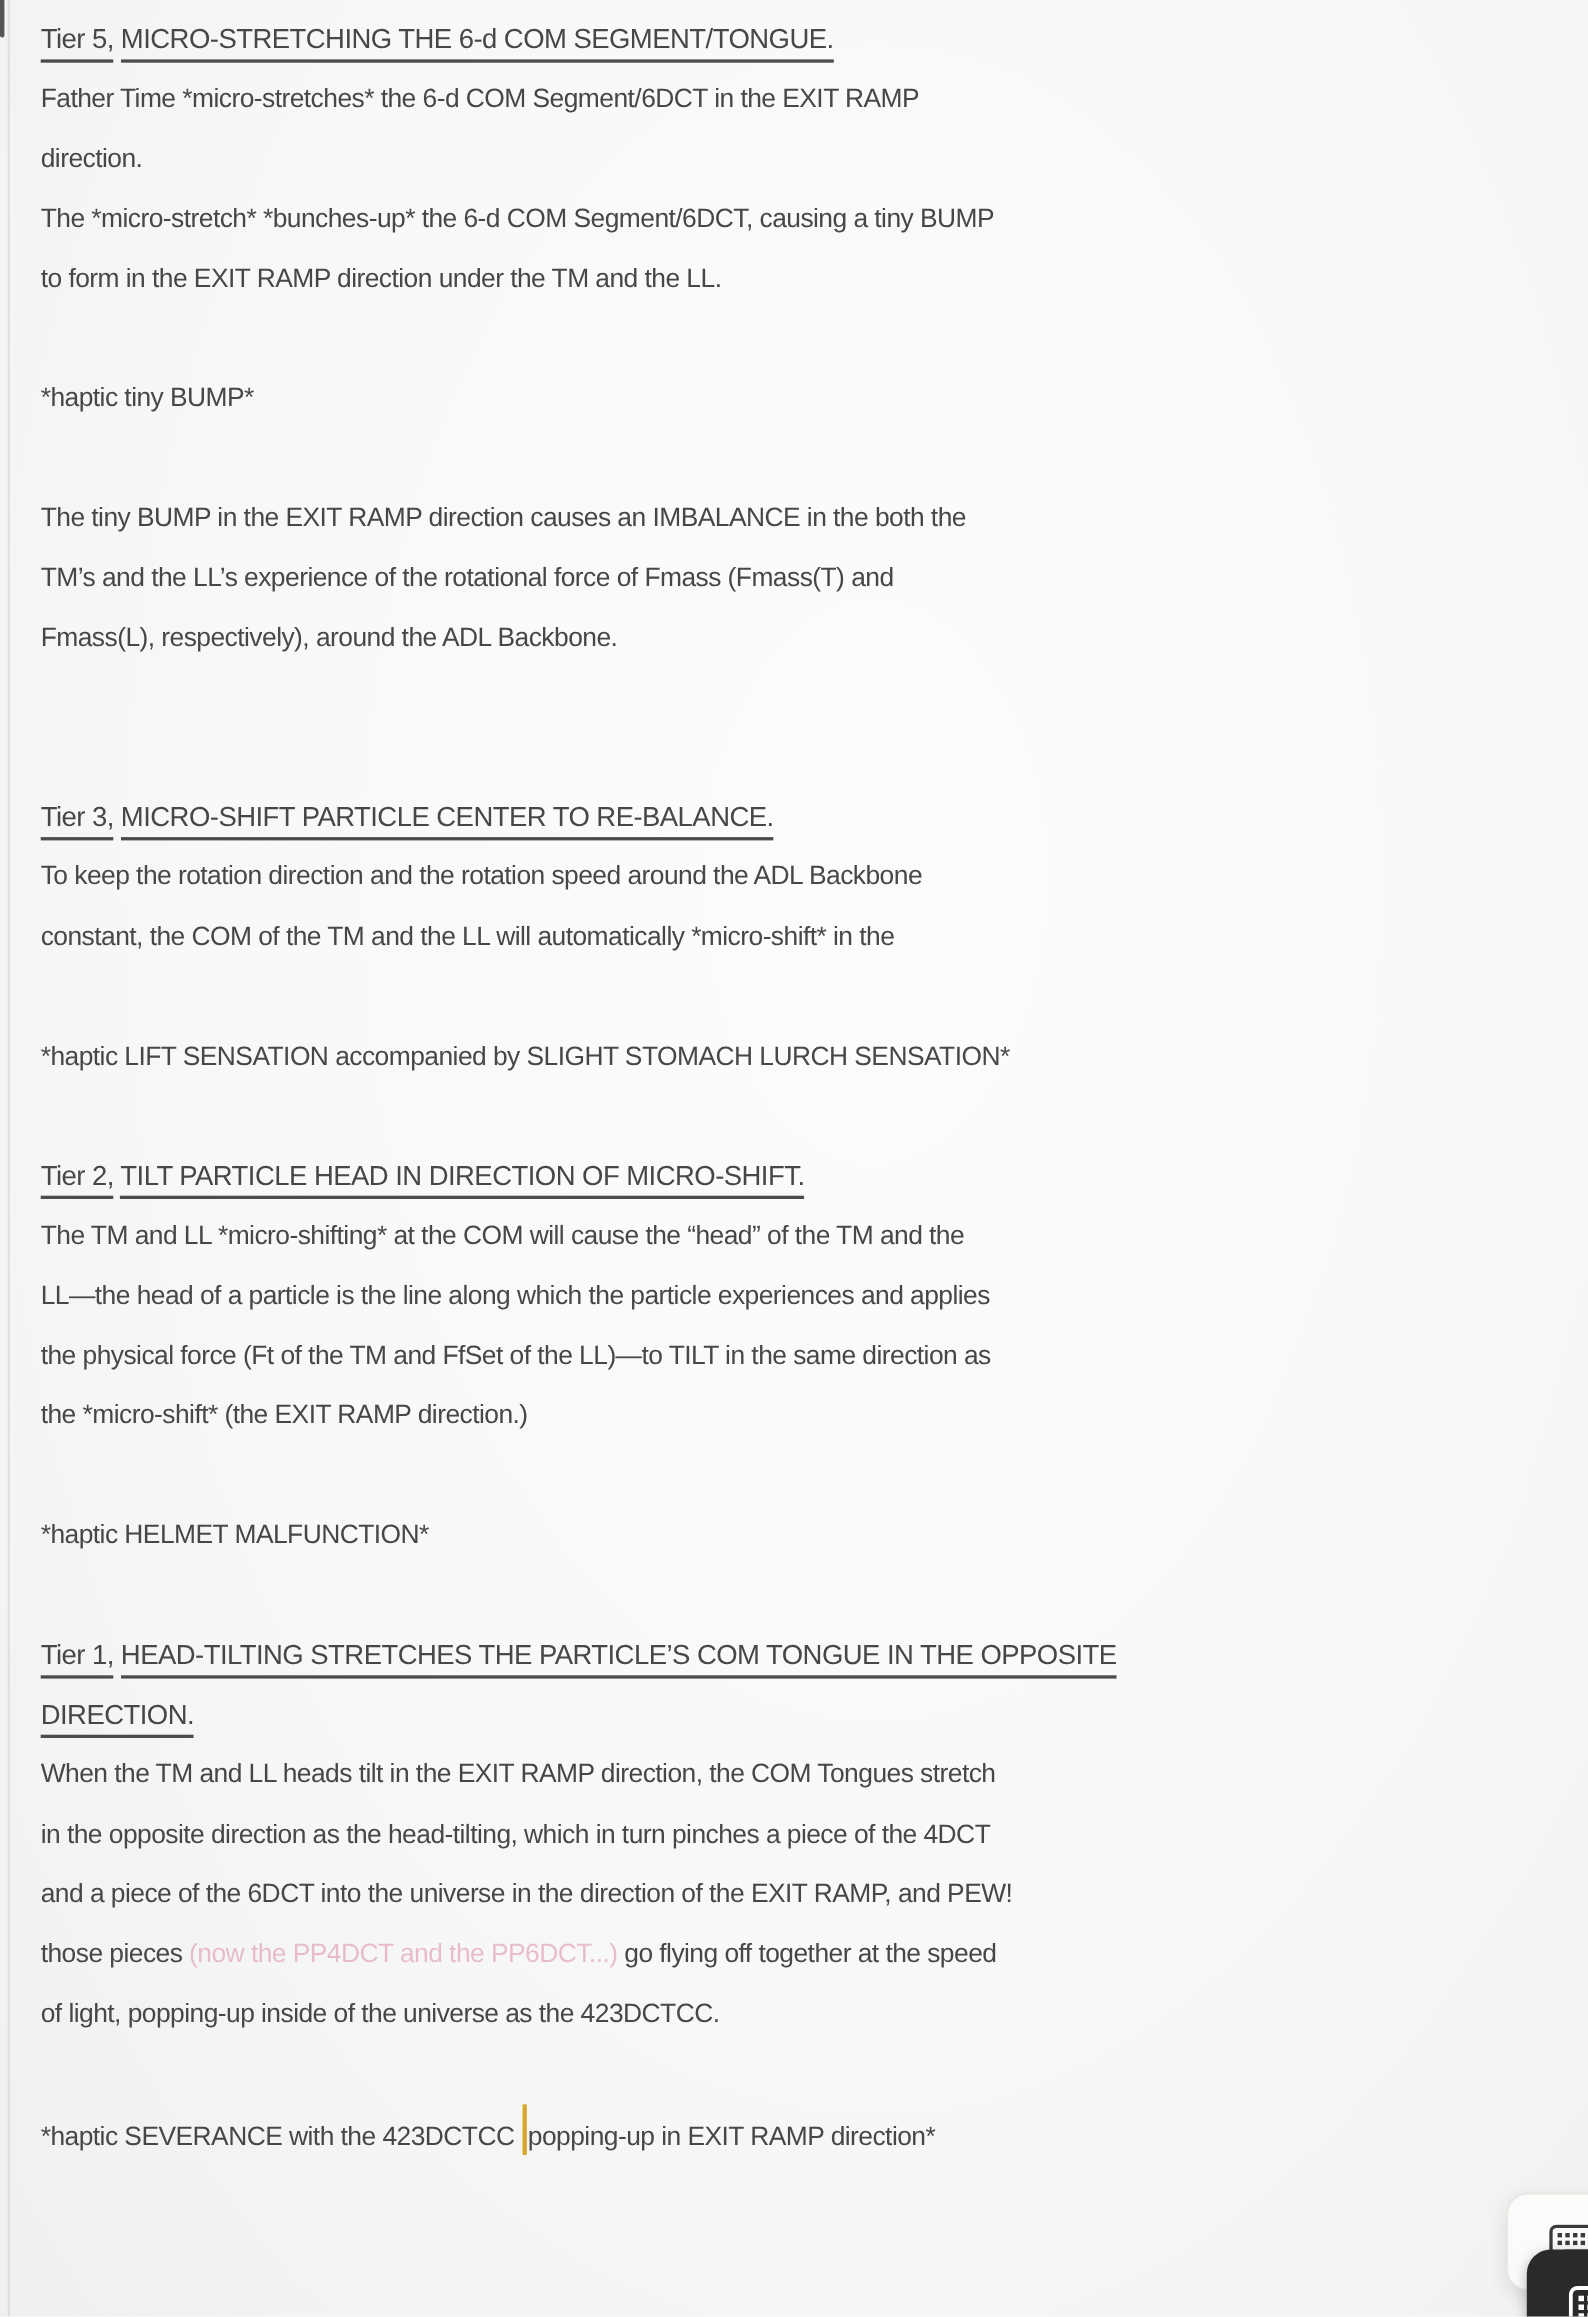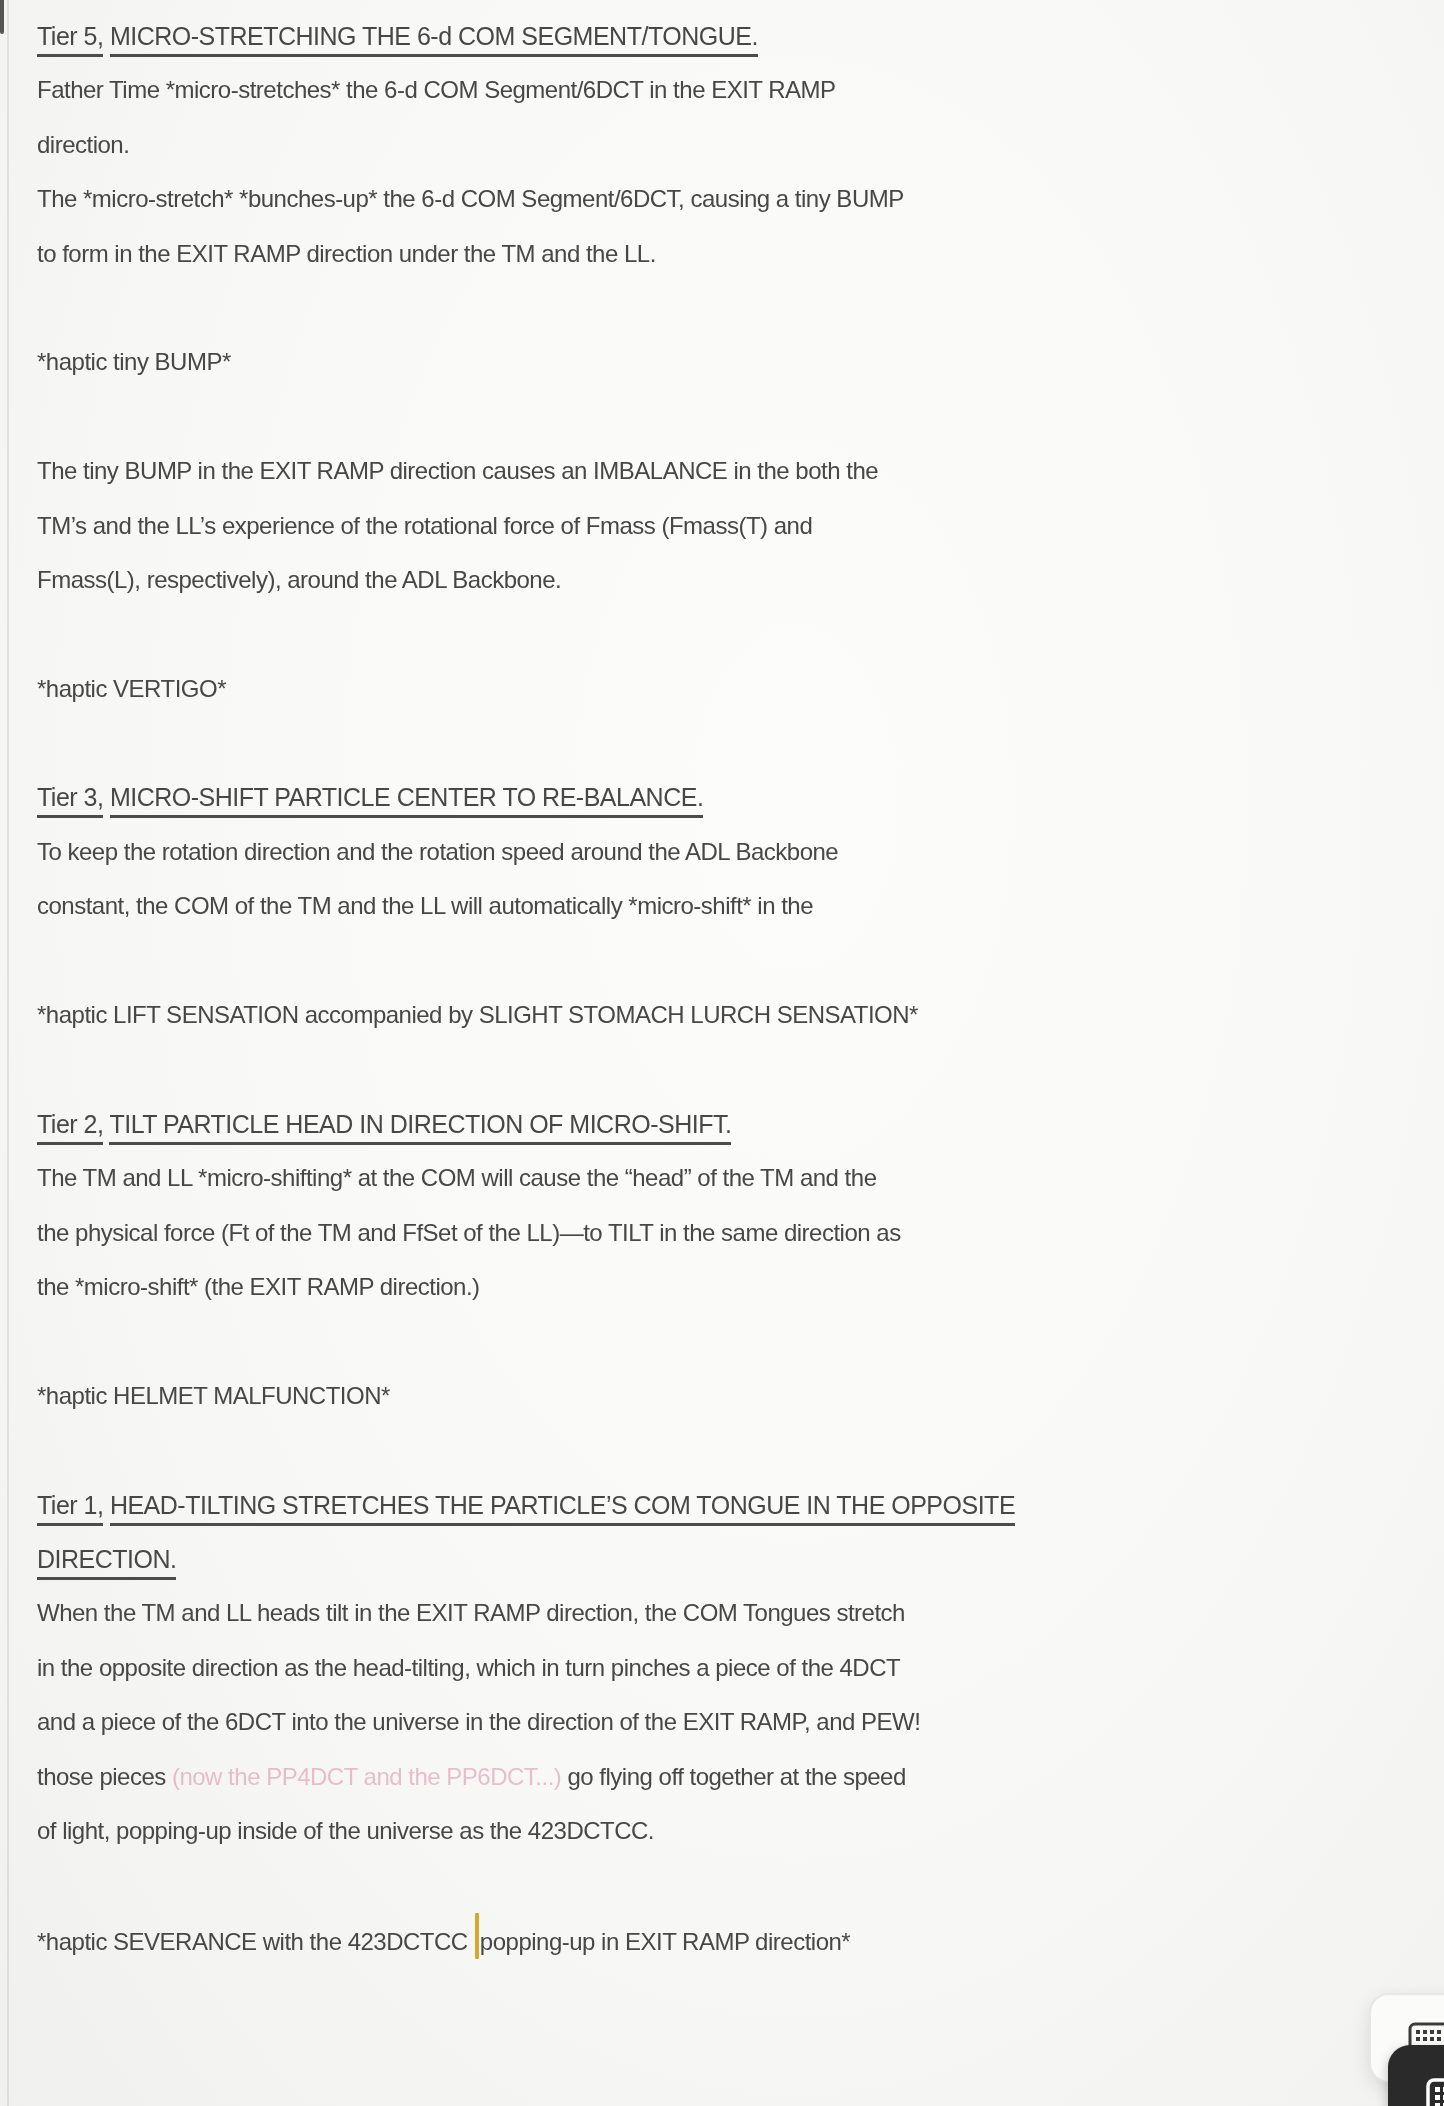--- a/index.html
+++ b/index.html
@@ -41,30 +41,30 @@
     <div class="line body"><span class="seg-plain">direction.</span></div>
     <div class="line body"><span class="seg-plain">The *micro-stretch* *bunches-up* the 6-d COM Segment/6DCT, causing a tiny BUMP</span></div>
     <div class="line body"><span class="seg-plain">to form in the EXIT RAMP direction under the TM and the LL.</span></div>
     <div class="line blank"></div>
     <div class="line body"><span class="seg-plain">*haptic tiny BUMP*</span></div>
     <div class="line blank"></div>
     <div class="line body"><span class="seg-plain">The tiny BUMP in the EXIT RAMP direction causes an IMBALANCE in the both the</span></div>
     <div class="line body"><span class="seg-plain">TM’s and the LL’s experience of the rotational force of Fmass (Fmass(T) and</span></div>
     <div class="line body"><span class="seg-plain">Fmass(L), respectively), around the ADL Backbone.</span></div>
     <div class="line blank"></div>
-    <div class="line body"><span class="seg-plain">*haptic VERTIGO*</span></div>
     <div class="line blank"></div>
     <div class="line heading"><span class="seg-underline">Tier 3,</span><span class="seg-plain"> </span><span class="seg-underline">MICRO-SHIFT PARTICLE CENTER TO RE-BALANCE.</span></div>
     <div class="line body"><span class="seg-plain">To keep the rotation direction and the rotation speed around the ADL Backbone</span></div>
     <div class="line body"><span class="seg-plain">constant, the COM of the TM and the LL will automatically *micro-shift* in the</span></div>
     <div class="line blank"></div>
     <div class="line body"><span class="seg-plain">*haptic LIFT SENSATION accompanied by SLIGHT STOMACH LURCH SENSATION*</span></div>
     <div class="line blank"></div>
     <div class="line heading"><span class="seg-underline">Tier 2,</span><span class="seg-plain"> </span><span class="seg-underline">TILT PARTICLE HEAD IN DIRECTION OF MICRO-SHIFT.</span></div>
     <div class="line body"><span class="seg-plain">The TM and LL *micro-shifting* at the COM will cause the “head” of the TM and the</span></div>
+    <div class="line body"><span class="seg-plain">LL—the head of a particle is the line along which the particle experiences and applies</span></div>
     <div class="line body"><span class="seg-plain">the physical force (Ft of the TM and FfSet of the LL)—to TILT in the same direction as</span></div>
     <div class="line body"><span class="seg-plain">the *micro-shift* (the EXIT RAMP direction.)</span></div>
     <div class="line blank"></div>
     <div class="line body"><span class="seg-plain">*haptic HELMET MALFUNCTION*</span></div>
     <div class="line blank"></div>
     <div class="line heading"><span class="seg-underline">Tier 1,</span><span class="seg-plain"> </span><span class="seg-underline">HEAD-TILTING STRETCHES THE PARTICLE’S COM TONGUE IN THE OPPOSITE</span></div>
     <div class="line heading"><span class="seg-underline">DIRECTION.</span></div>
     <div class="line body"><span class="seg-plain">When the TM and LL heads tilt in the EXIT RAMP direction, the COM Tongues stretch</span></div>
     <div class="line body"><span class="seg-plain">in the opposite direction as the head-tilting, which in turn pinches a piece of the 4DCT</span></div>
     <div class="line body"><span class="seg-plain">and a piece of the 6DCT into the universe in the direction of the EXIT RAMP, and PEW!</span></div>

